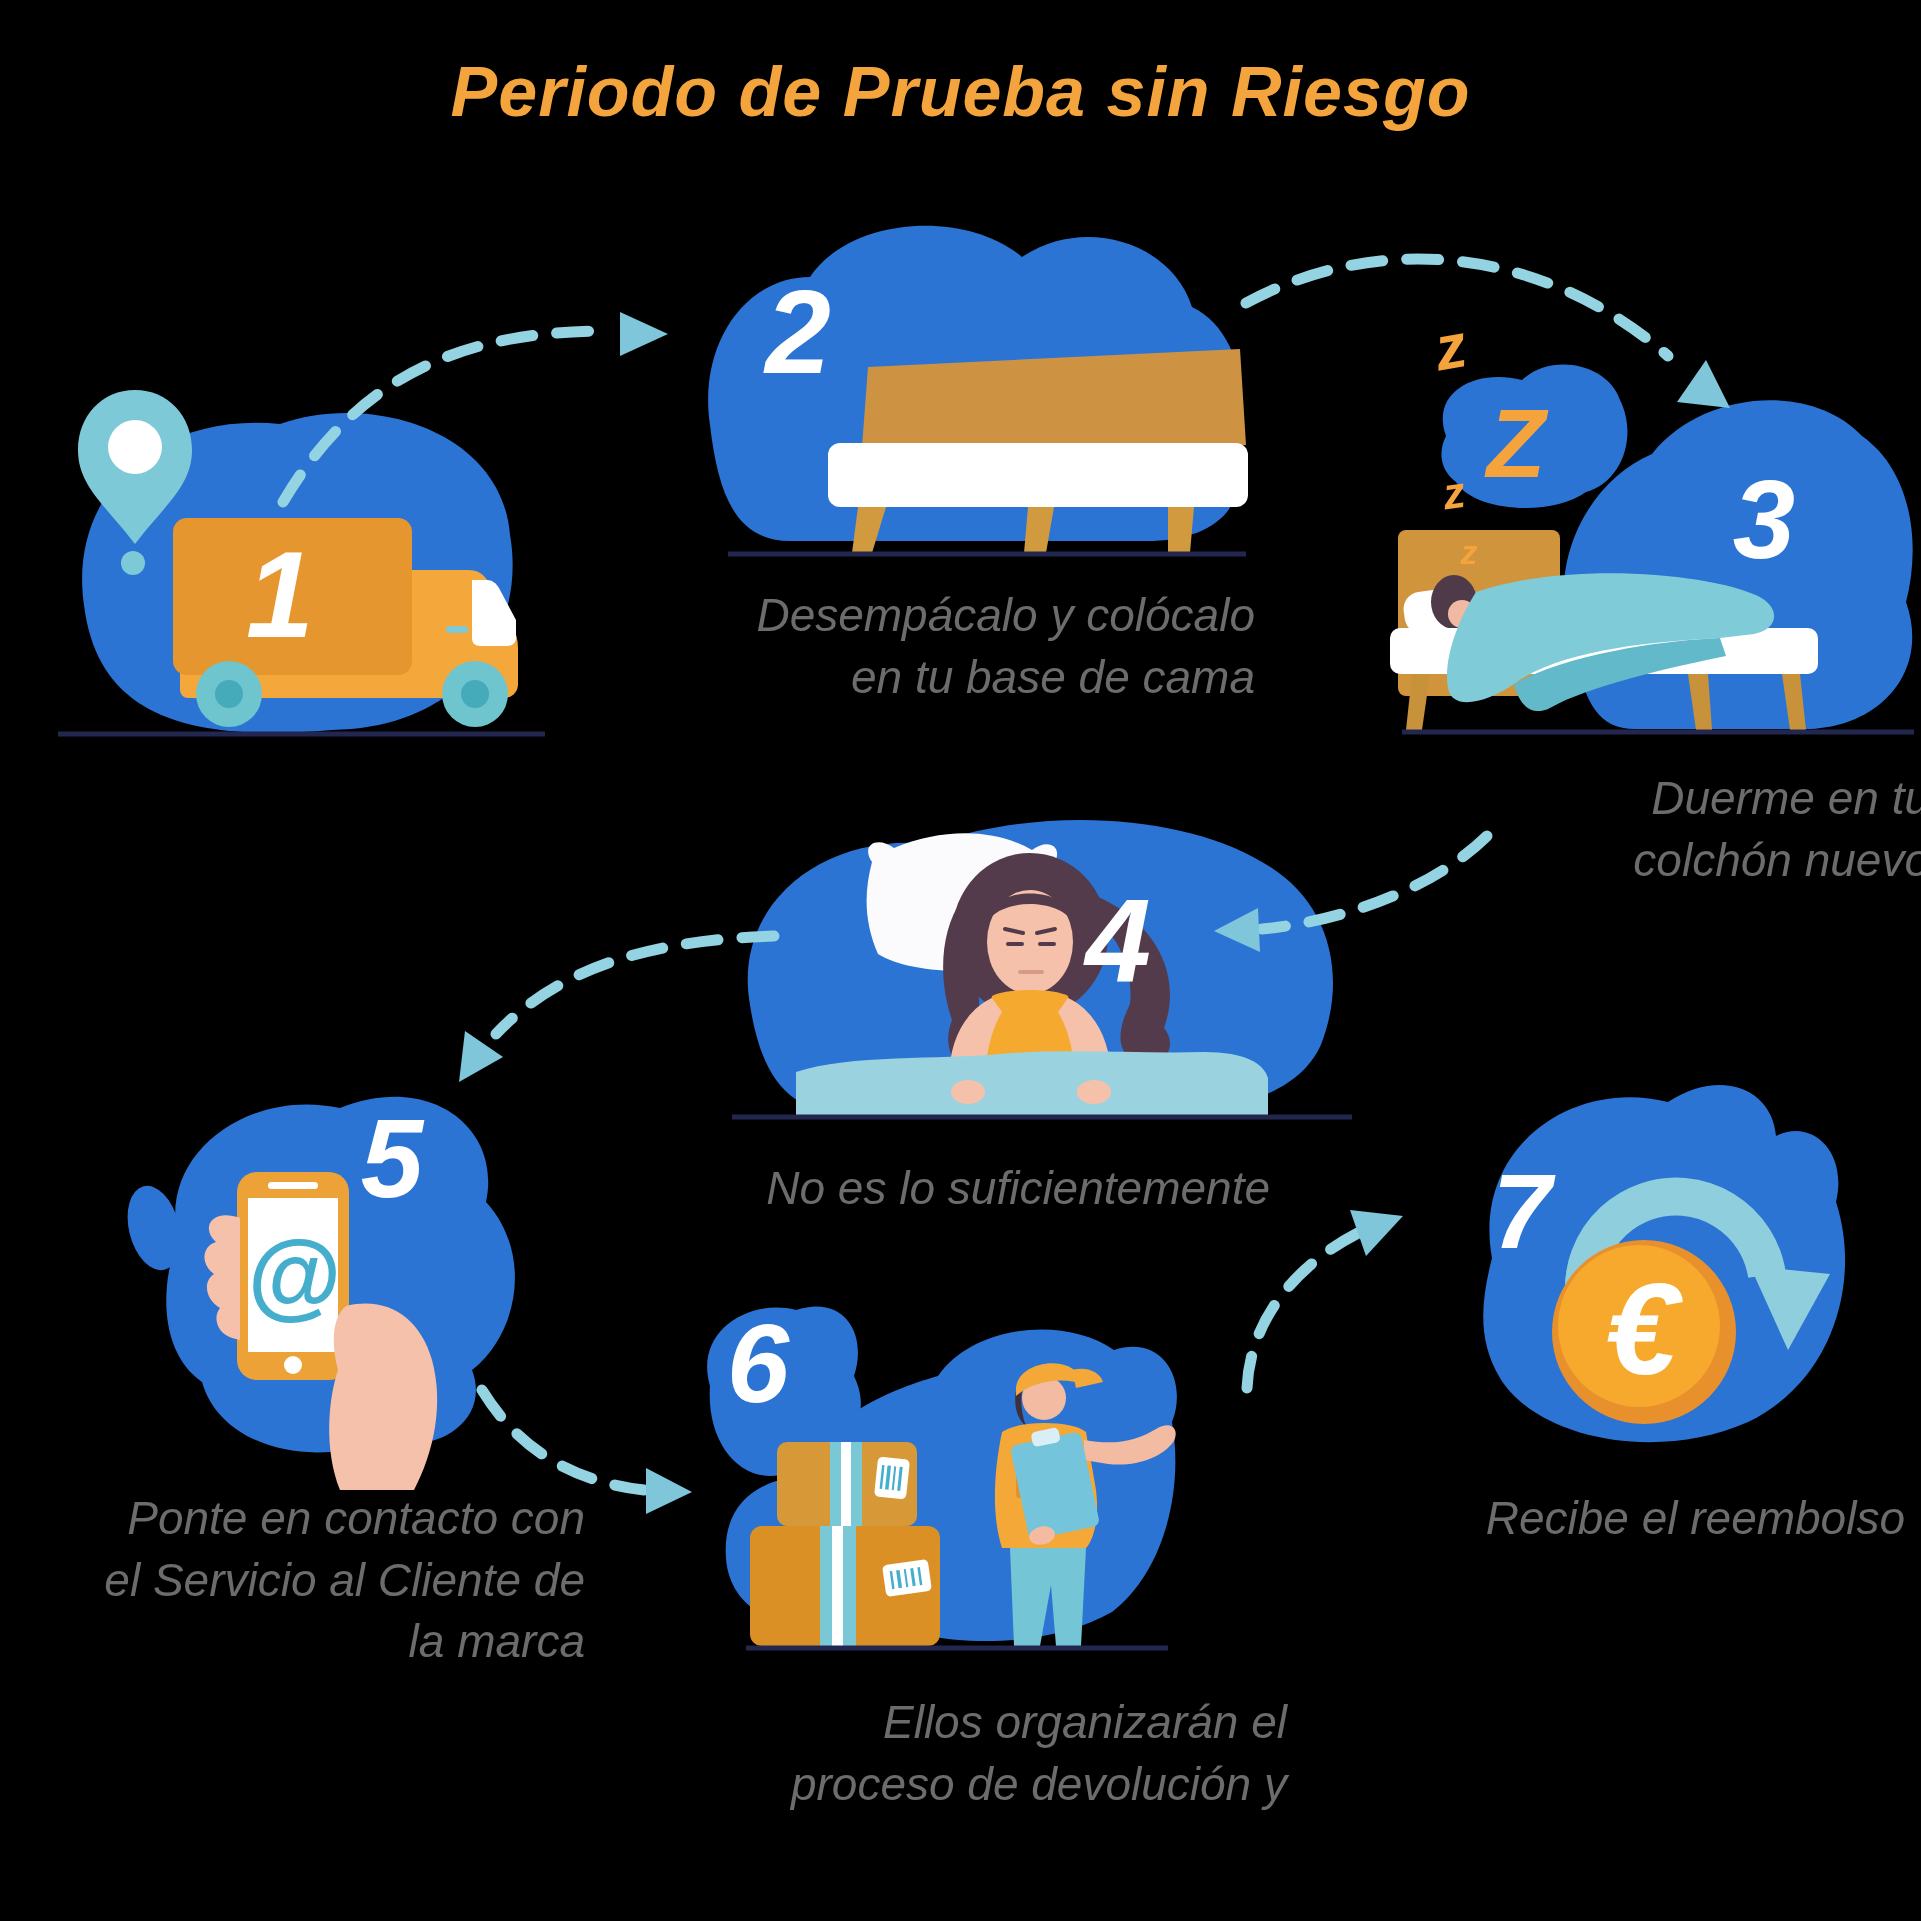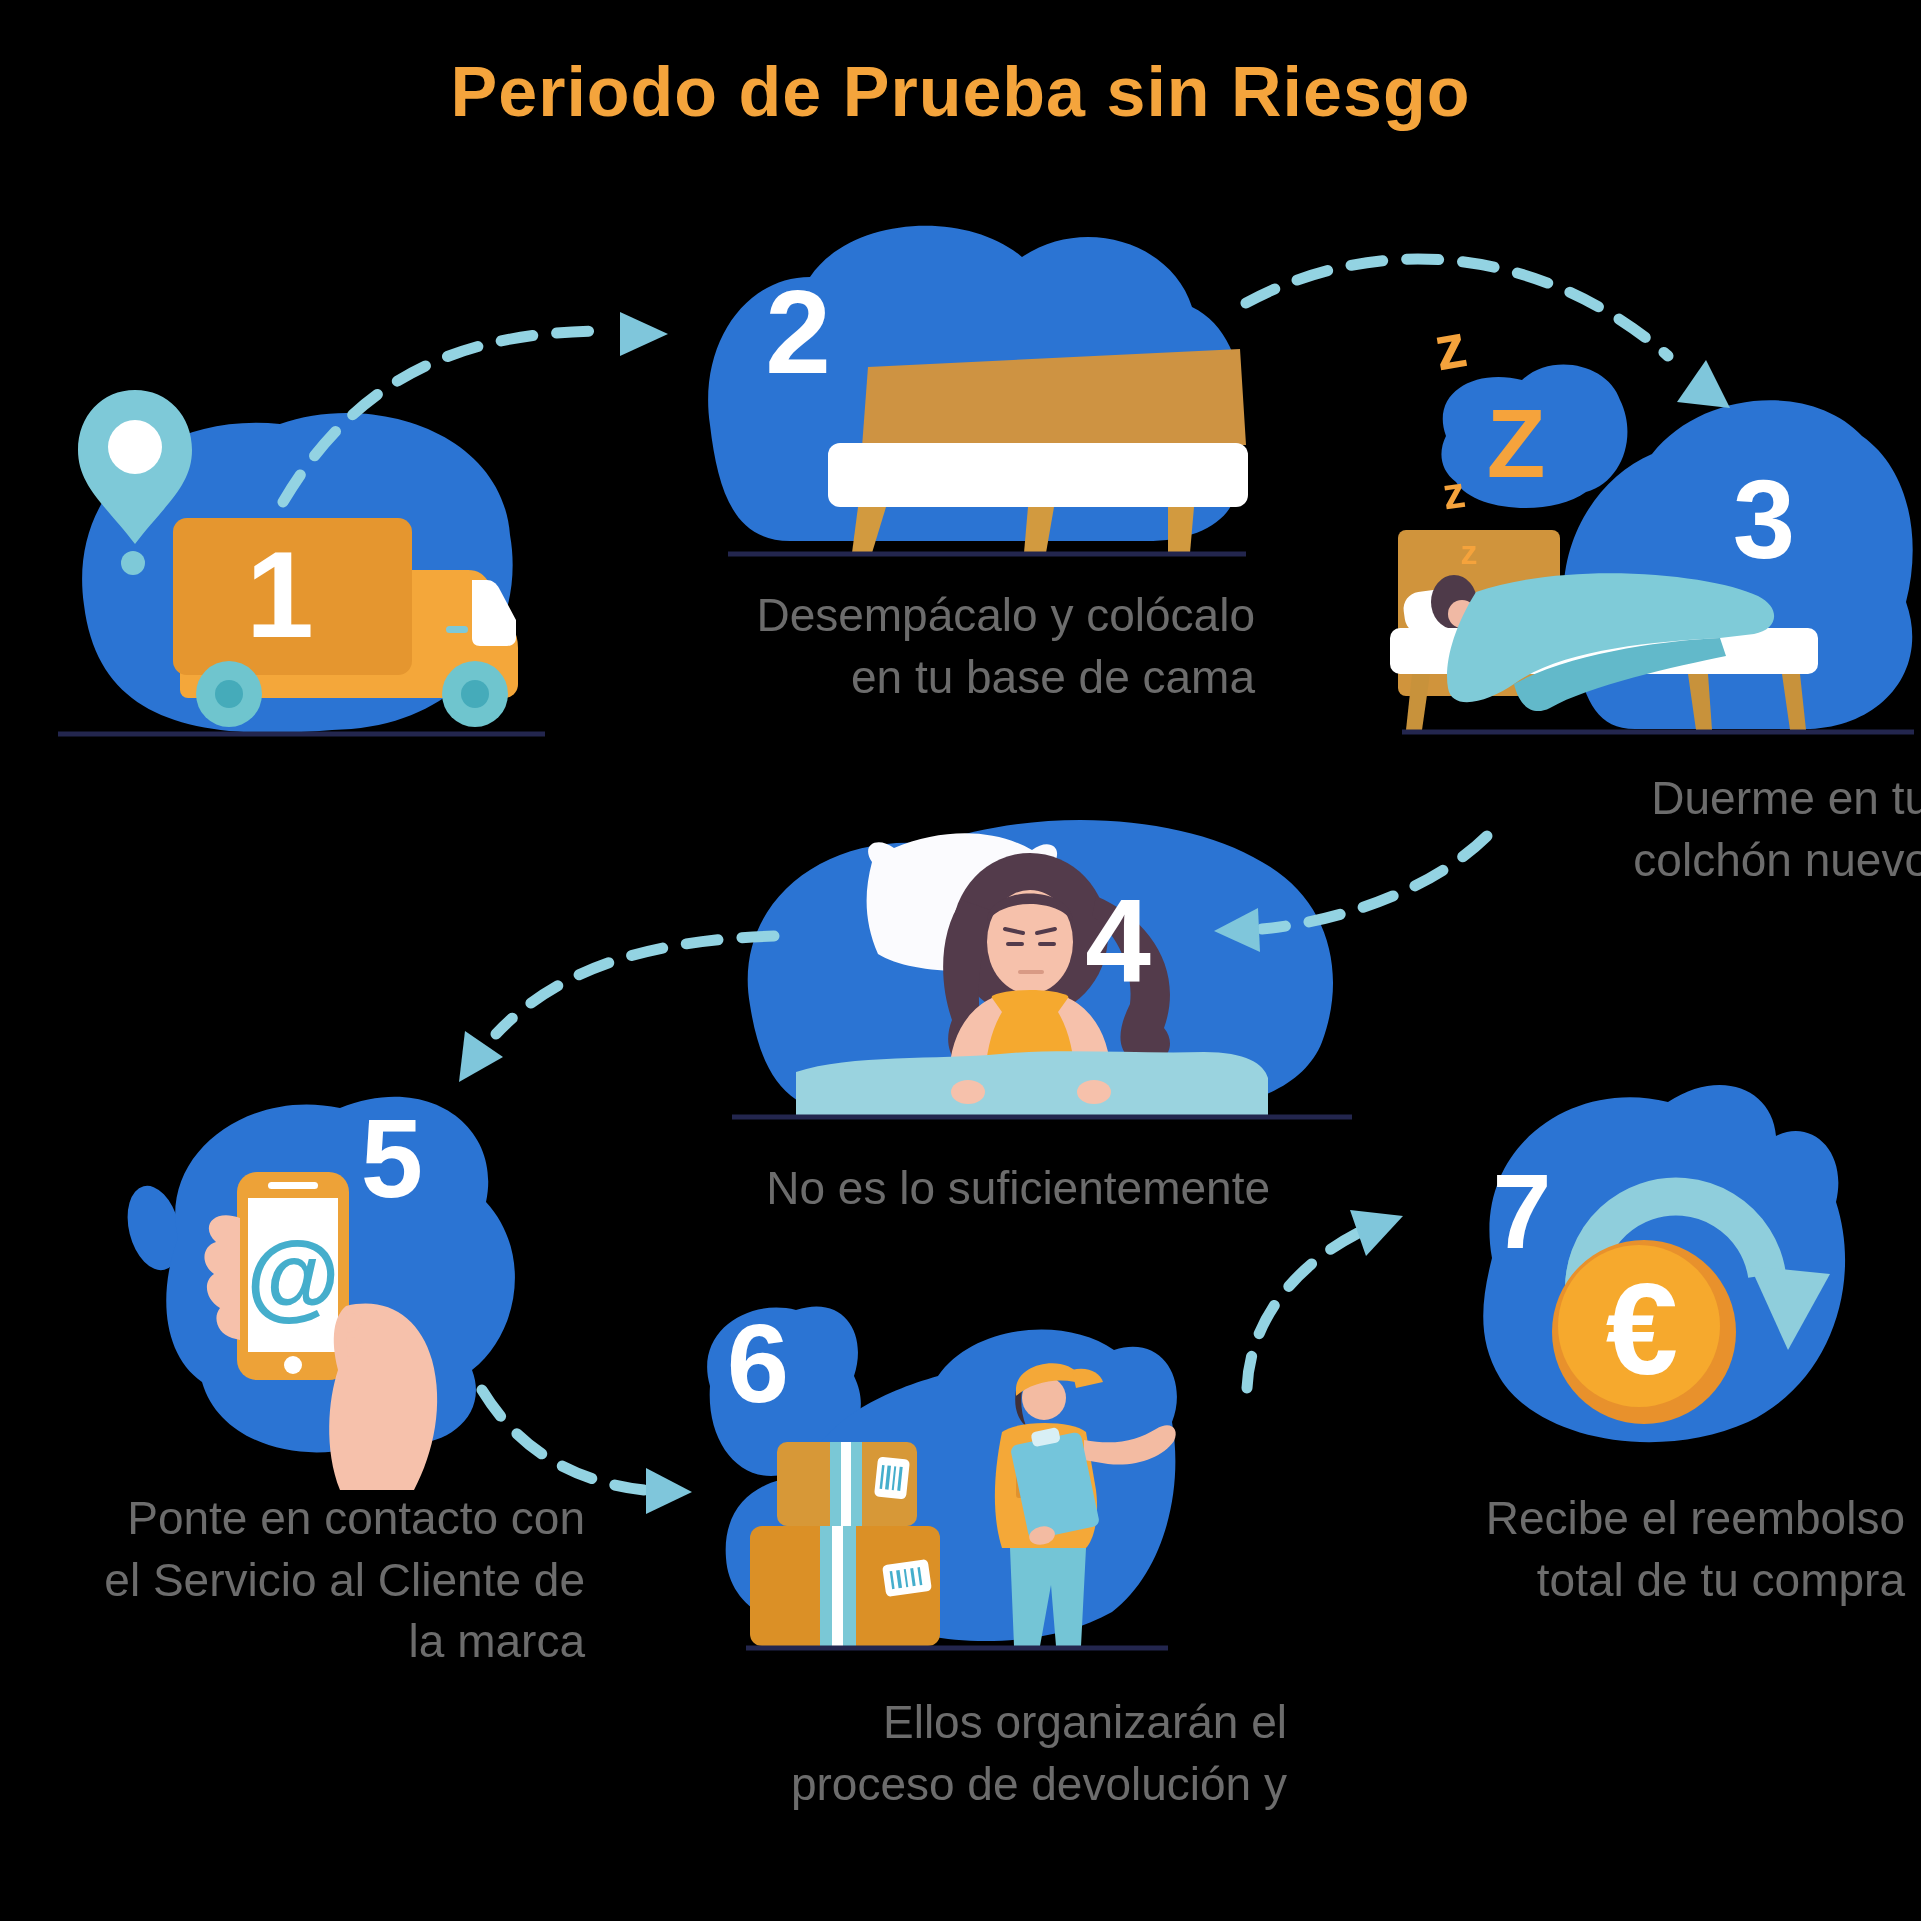--- a/index.html
+++ b/index.html
@@ -1,18 +1,19 @@
 <!DOCTYPE html>
 <html><head>
 <meta charset="utf-8">
 <style>
   html,body{margin:0;padding:0;background:#000;}
   .canvas{
     position:relative;width:1921px;height:1921px;background:#000;overflow:hidden;
     font-family:"Liberation Sans",sans-serif;
+    font-style:italic;
   }
   .title{
     position:absolute;left:0;right:0;top:52px;margin:0;text-align:center;
     font-size:70px;font-weight:700;color:#F4A43C;letter-spacing:1px;
   }
   .step{position:absolute;}
   .step svg{display:block;width:100%;height:100%;}
   .caption{
     position:absolute;color:#6C6C6C;font-size:46px;line-height:1.34;
     text-align:right;font-weight:400;
@@ -221,21 +222,20 @@
       <g>
         <circle cx="214" cy="272" r="92" fill="#E8912C"></circle>
         <circle cx="209" cy="266" r="81" fill="#F6A92D"></circle>
         <text x="212" y="314" font-size="130" text-anchor="middle" fill="#FFFFFF" font-weight="700">€</text>
       </g>
       <text class="num" x="92" y="188" font-size="106" text-anchor="middle">7</text>
     </svg>
   </section>
   <div class="caption" style="left:1415px;top:1488px;width:490px">
     <span>Recibe el reembolso</span>
-    <span>total de tu compra</span>
   </div>
 
   <svg class="arrows" width="1921" height="1921" viewBox="0 0 1921 1921">
     <g>
       <path d="M283,502 C360,372 468,330 612,331"></path>
       <polygon points="668,334 620,312 620,356"></polygon>
     </g>
     <g>
       <path d="M1246,303 C1380,230 1545,248 1668,356"></path>
       <polygon points="1730,408 1677,402 1706,360"></polygon>

